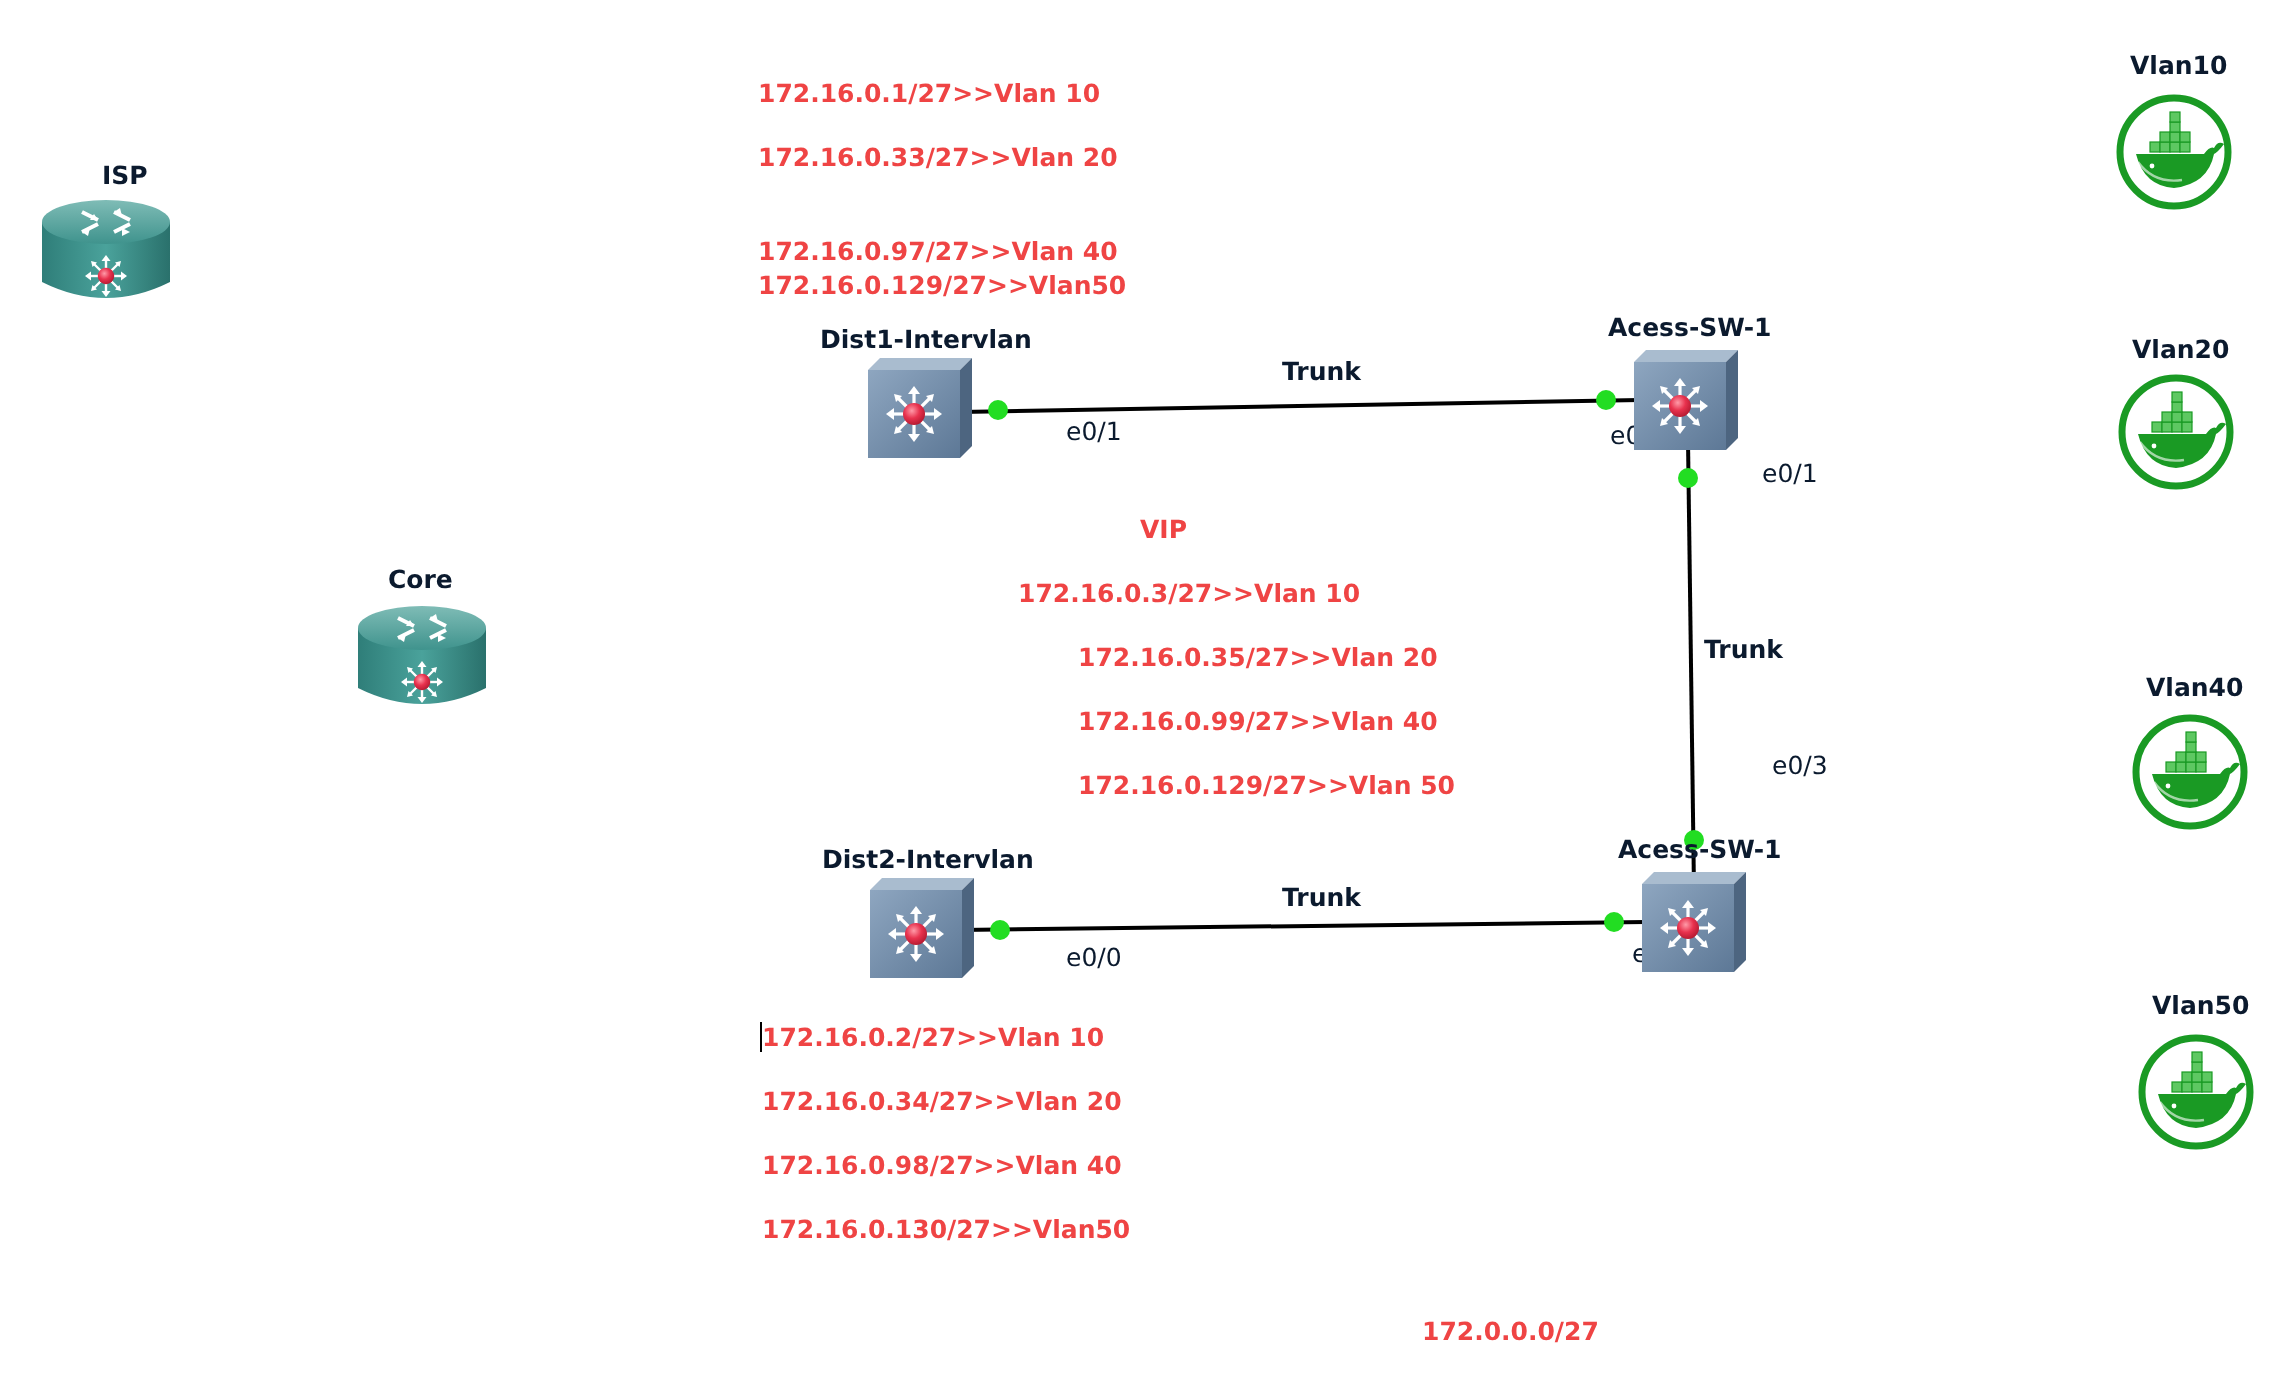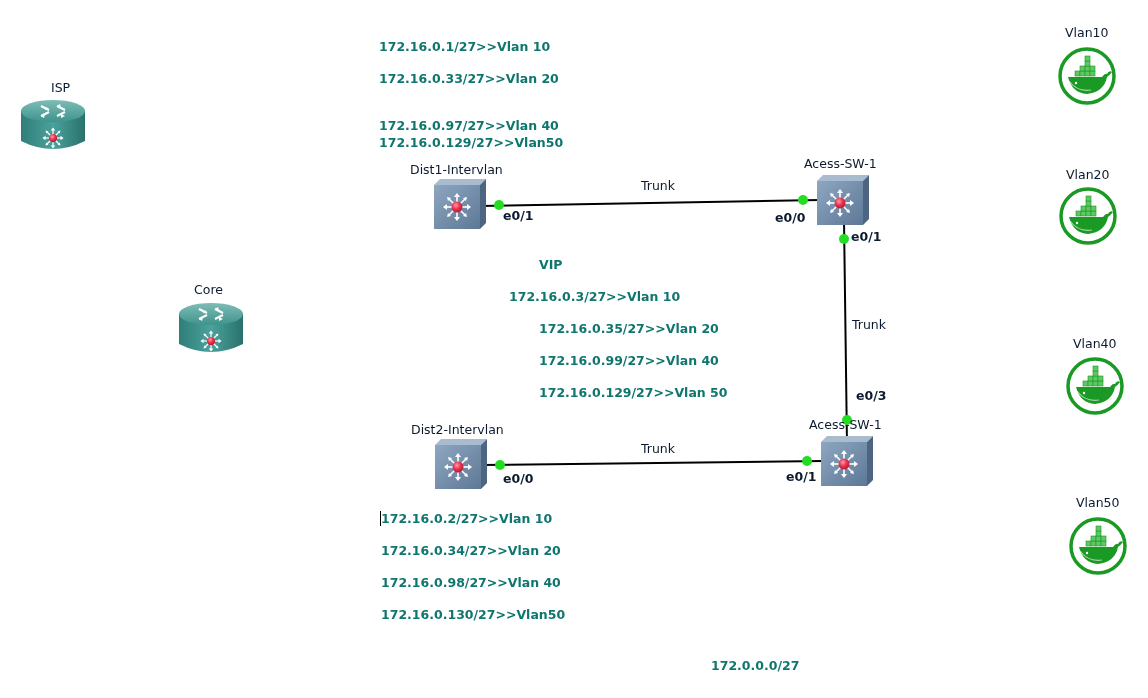--- a/index.html
+++ b/index.html
@@ -1,20 +1,20 @@
 <!DOCTYPE html>
 <html><head>
 <meta charset="utf-8">
 <style>
   html, body { margin:0; padding:0; background:#ffffff; }
   body { width:1148px; height:698px; position:relative; overflow:hidden;
          font-family:"DejaVu Sans", sans-serif; }
-  .txt { position:absolute; font-size:12.5px; font-weight:bold; color:#0f766e; white-space:nowrap; line-height:15px; }
-  .lbl { position:absolute; font-size:12.5px; font-weight:normal; color:#0b1a2e; white-space:nowrap; line-height:15px; }
-  .port { position:absolute; font-size:12.5px; font-weight:bold; color:#0b1a2e; white-space:nowrap; line-height:15px; }
+  .txt { position:absolute; font-size:12.5px; font-weight:bold; color:#ef4444; white-space:nowrap; line-height:15px; }
+  .lbl { position:absolute; font-size:12.5px; font-weight:bold; color:#0b1a2e; white-space:nowrap; line-height:15px; }
+  .port { position:absolute; font-size:12.5px; font-weight:normal; color:#0b1a2e; white-space:nowrap; line-height:15px;margin-left:30px; }
   .node { position:absolute; }
   svg.links { position:absolute; left:0; top:0; }
   .caret { position:absolute; width:1px; height:15px; background:#000; }
 </style>
 </head>
 <body>
 
 <svg class="links" width="1148" height="698">
   <line x1="480" y1="206" x2="820" y2="200" stroke="#000" stroke-width="2"></line>
   <line x1="844" y1="220" x2="847" y2="445" stroke="#000" stroke-width="2"></line>
@@ -27,21 +27,21 @@
   <circle cx="807" cy="461" r="5" fill="#22dd22"></circle>
 </svg>
 
 <div class="lbl" style="left:641px;top:178px">Trunk</div>
 <div class="lbl" style="left:852px;top:317px">Trunk</div>
 <div class="lbl" style="left:641px;top:441px">Trunk</div>
 
 <div class="port" style="left:503px;top:208px">e0/1</div>
 <div class="port" style="left:775px;top:210px">e0/0</div>
 <div class="port" style="left:851px;top:229px">e0/1</div>
-<div class="port" style="left:856px;top:388px">e0/3</div>
+<div class="port" style="left:856px;top:375px">e0/3</div>
 <div class="port" style="left:503px;top:471px">e0/0</div>
 <div class="port" style="left:786px;top:469px">e0/1</div>
 
 <svg width="0" height="0" style="position:absolute">
   <defs>
     <linearGradient id="rtTop" x1="0" y1="0" x2="0" y2="1">
       <stop offset="0" stop-color="#7fbcb6"></stop>
         <stop offset="1" stop-color="#3f938d"></stop>
     </linearGradient>
     <linearGradient id="rtSide" x1="0" y1="0" x2="1" y2="0">
@@ -171,21 +171,21 @@
 <div class="lbl" style="left:1076px;top:495px">Vlan50</div>
 <svg class="node" style="left:1068px;top:516px" width="60" height="60">
     <use href="#docker"></use>
   </svg>
 
 <div class="txt" style="left:379px;top:39px">172.16.0.1/27&gt;&gt;Vlan 10</div>
 <div class="txt" style="left:379px;top:71px">172.16.0.33/27&gt;&gt;Vlan 20</div>
 <div class="txt" style="left:379px;top:118px">172.16.0.97/27&gt;&gt;Vlan 40</div>
 <div class="txt" style="left:379px;top:135px">172.16.0.129/27&gt;&gt;Vlan50</div>
 
-<div class="txt" style="left:539px;top:257px">VIP</div>
+<div class="txt" style="left:570px;top:257px">VIP</div>
 <div class="txt" style="left:509px;top:289px">172.16.0.3/27&gt;&gt;Vlan 10</div>
 <div class="txt" style="left:539px;top:321px">172.16.0.35/27&gt;&gt;Vlan 20</div>
 <div class="txt" style="left:539px;top:353px">172.16.0.99/27&gt;&gt;Vlan 40</div>
 <div class="txt" style="left:539px;top:385px">172.16.0.129/27&gt;&gt;Vlan 50</div>
 
 <div class="caret" style="left:380px;top:511px"></div>
 <div class="txt" style="left:381px;top:511px">172.16.0.2/27&gt;&gt;Vlan 10</div>
 <div class="txt" style="left:381px;top:543px">172.16.0.34/27&gt;&gt;Vlan 20</div>
 <div class="txt" style="left:381px;top:575px">172.16.0.98/27&gt;&gt;Vlan 40</div>
 <div class="txt" style="left:381px;top:607px">172.16.0.130/27&gt;&gt;Vlan50</div>

